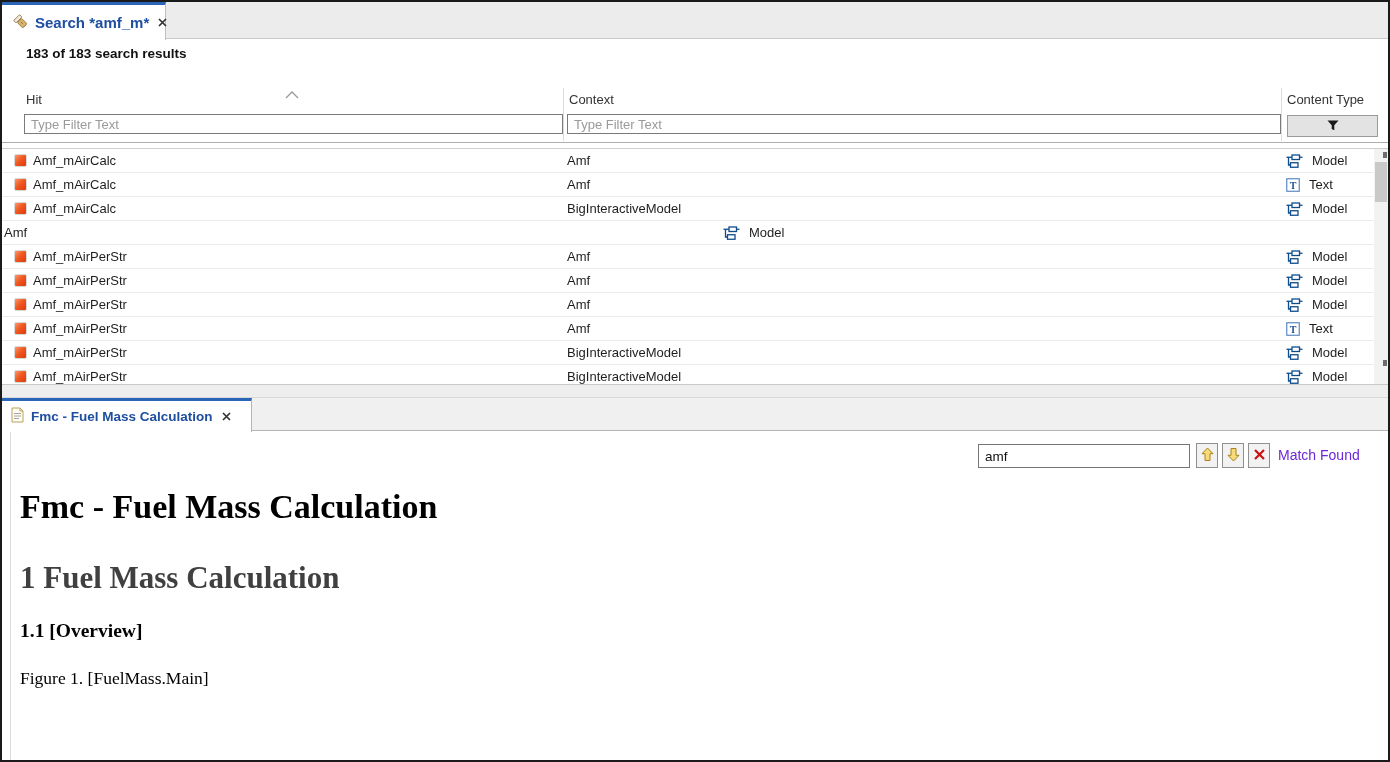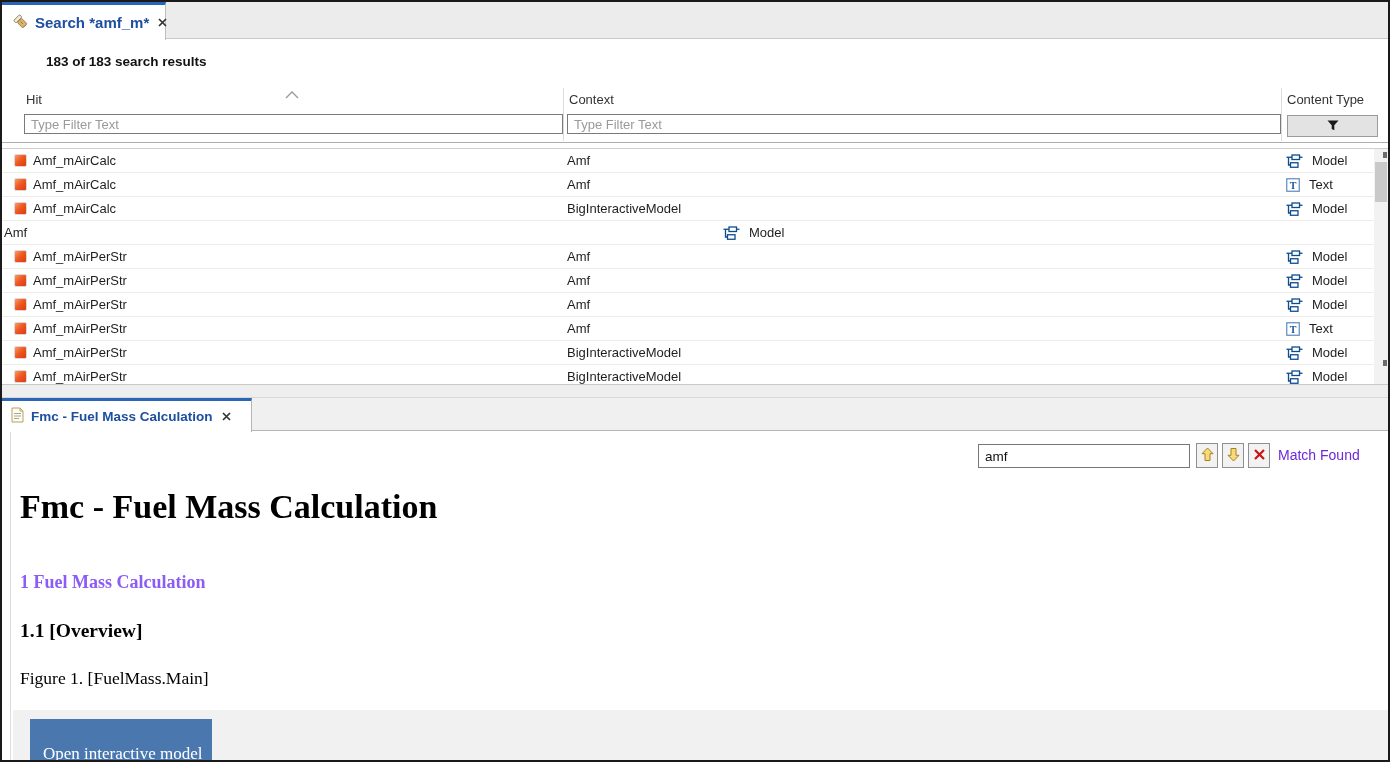--- a/index.html
+++ b/index.html
@@ -17,22 +17,22 @@
   }
   .tab1 {
     position:absolute; left:0; top:0; height:38px; width:164px;
     background:#fff; border-top:3px solid #2a65b8; border-right:1px solid #bfbfbf;
     display:flex; align-items:center; padding:0 8px 0 10px; gap:7px; cursor:default;
   }
   .tab-label { font-size:15px; font-weight:bold; color:#1d4ea0; white-space:nowrap; }
   .close-x { display:flex; align-items:center; margin-left:2px; }
 
   .summary {
-    position:absolute; left:24px; top:52px;
-    font-size:13.5px; font-weight:bold; color:#111;margin-left:20px;
+    position:absolute; left:24px; top:44px;
+    font-size:13.5px; font-weight:bold; color:#111;
   }
 
   .colhead { position:absolute; top:90px; font-size:13px; color:#333; cursor:default; }
   .colhead.hit { left:24px; }
   .colhead.ctx { left:567px; }
   .colhead.type { left:1285px; }
   .sort-chevron { position:absolute; left:283px; top:83px; }
 
   .vline { position:absolute; top:86px; height:53px; width:1px; background:#dcdcdc; }
   .vline.v1 { left:561px; } .vline.v2 { left:1279px; }
@@ -108,21 +108,21 @@
   }
   .find-btn {
     position:absolute; top:11px; width:22px; height:25px;
     background:#f2f2f2; border:1px solid #909090;
     display:flex; align-items:center; justify-content:center; cursor:pointer;
   }
   .find-btn.prev { left:1194px; } .find-btn.next { left:1220px; } .find-btn.cls { left:1246px; }
   .find-status { position:absolute; left:1276px; top:15px; font-size:14px; color:#6d28d9; }
 
   .doc-h1 { position:absolute; left:18px; top:56px; font-family:"Liberation Serif", serif; font-weight:bold; font-size:34px; color:#000; }
-  .doc-h2 { position:absolute; left:18px; top:140px; font-family:"Liberation Serif", serif; font-weight:bold; font-size:18px; color:#8b5cf6; }
+  .doc-h2 { position:absolute; left:18px; top:128px; font-family:"Liberation Serif", serif; font-weight:bold; font-size:31px; color:#404040; }
   .doc-h3 { position:absolute; left:18px; top:188px; font-family:"Liberation Serif", serif; font-weight:bold; font-size:19.5px; color:#000; }
   .doc-fig { position:absolute; left:18px; top:236px; font-family:"Liberation Serif", serif; font-size:17.5px; color:#000; }
 
   .model-block { position:absolute; left:11px; right:0; top:278px; bottom:0; background:#f1f1f1; }
   .open-model-btn {
     position:absolute; left:17px; top:9px; width:182px; height:52px;
     background:#4a78ae; border:none; color:#fff; cursor:pointer;
     font-family:"Liberation Serif", serif; font-size:17px; text-align:left;
     padding:17px 0 0 13px;
   }
@@ -435,18 +435,15 @@
             </svg>
         </span>
       </button>
       <span class="find-status">Match Found</span>
 
       <h1 class="doc-h1">Fmc - Fuel Mass Calculation</h1>
       <h2 class="doc-h2">1 Fuel Mass Calculation</h2>
       <h3 class="doc-h3">1.1 [Overview]</h3>
       <p class="doc-fig">Figure 1. [FuelMass.Main]</p>
 
-      <div class="model-block">
-        <button class="open-model-btn">Open interactive model</button>
-      </div>
     </div>
   </div>
 </div>
 
 </body></html>

